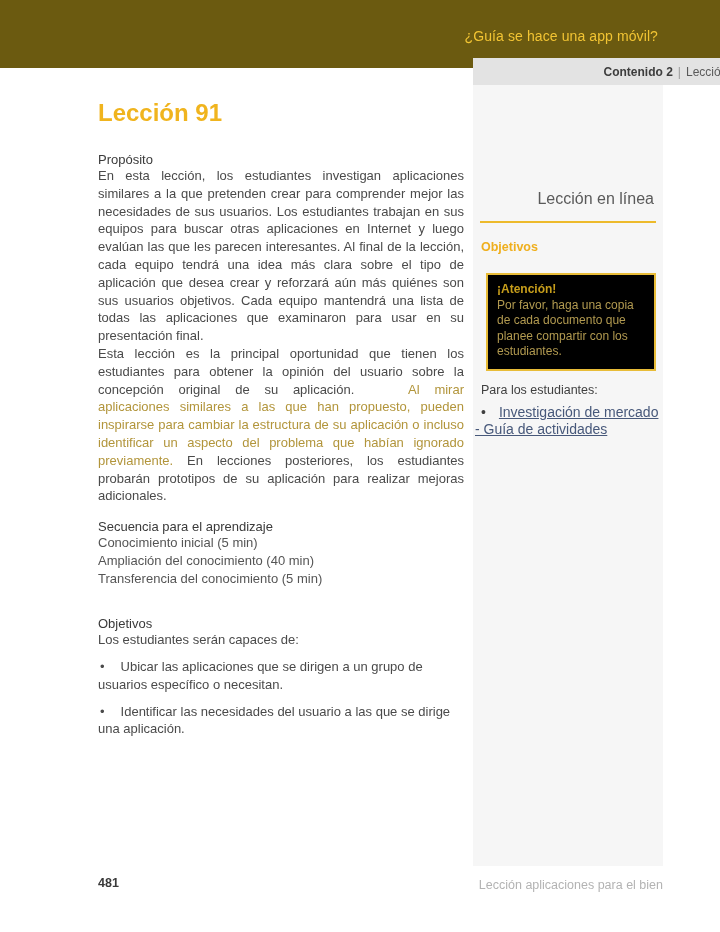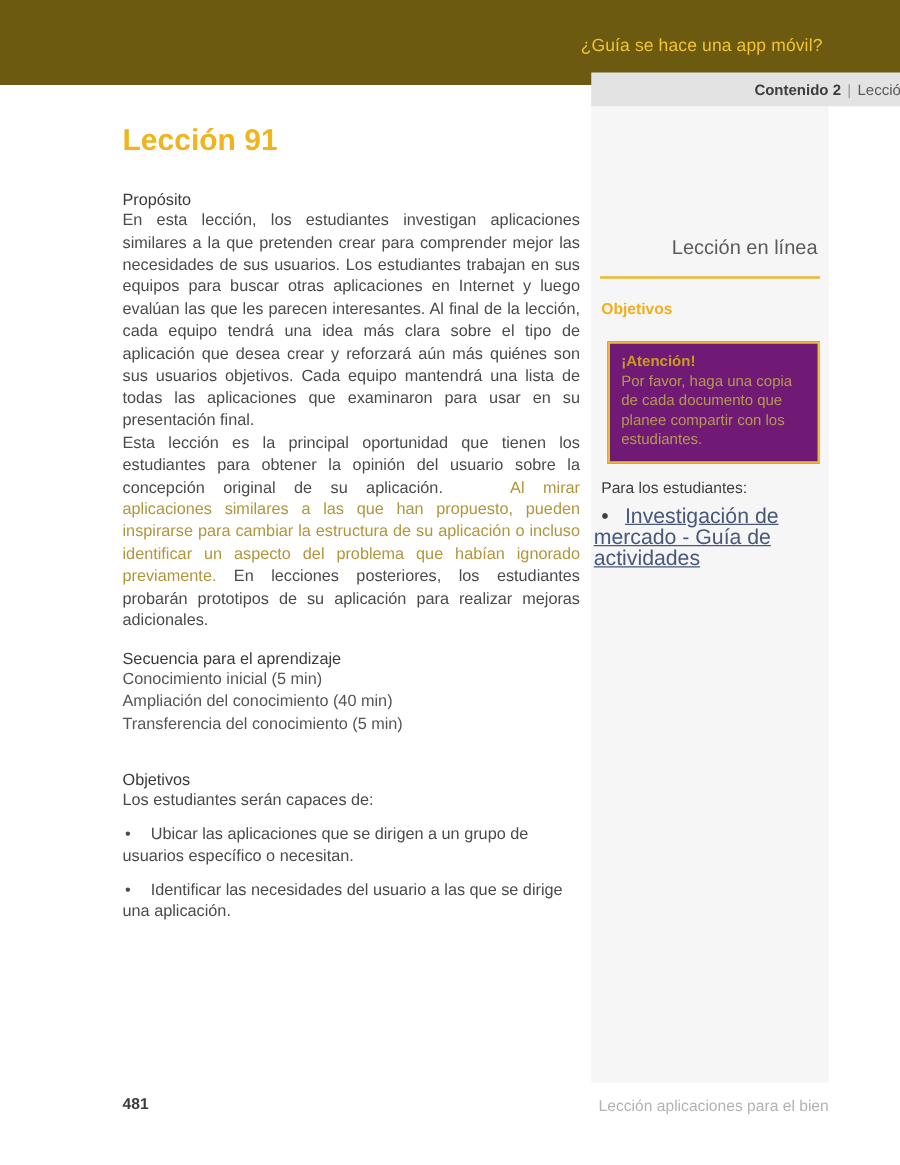--- a/index.html
+++ b/index.html
@@ -14,26 +14,26 @@
     display:flex;align-items:center;justify-content:flex-end;font-size:12px;gap:5px;z-index:2;}
   .crumb .unit{font-weight:bold;color:#3D3D3D;}
   .crumb .sep{color:#9a9a9a;}
   .crumb .lesson{color:#5A5A5A;}
   
   .sidebar{position:absolute;left:473px;top:85px;width:190px;height:781px;background:#F6F6F6;
     box-sizing:border-box;font-size:12.5px;}
   .online{text-align:right;padding:105px 9px 0 0;color:#5a5a5a;font-size:16px;}
   .divider{border:none;border-top:2px solid #EDBA2B;margin:13px 7px 0 7px;}
   .resources{color:#EFAF1D;font-weight:bold;margin:17px 0 0 8px;font-size:12.5px;}
-  .attention{margin:19px 7px 0 13px;background:#701a75;border:2px solid #E8BC38;
+  .attention{margin:19px 7px 0 13px;background:#000000;border:2px solid #E8BC38;
     padding:7px 9px 9px 9px;font-size:12px;line-height:15.6px;}
   .attention-title{font-weight:bold;color:#C79E1B;}
   .attention-body{color:#B29A50;}
   .students{color:#3F3F3F;margin:12px 0 0 8px;}
-  .resource-item{margin:7px 0 0 0;padding-left:2px;text-indent:6px;line-height:17px;font-size:17px;}
+  .resource-item{margin:7px 0 0 0;padding-left:2px;text-indent:6px;line-height:17px;font-size:14px;}
   .resource-item .bullet{color:#3f3f3f;margin-right:13px;}
   a.resource-link{color:#47587A;text-decoration:underline;cursor:pointer;}
   
   .main{position:absolute;left:98px;top:0;width:366px;}
   h1.lesson-num{margin:99px 0 0 0;font-size:24px;line-height:28px;color:#F0B41E;font-weight:bold;}
   h2.lesson-title{margin:24px 0 0 0;font-size:27px;line-height:32px;color:#FFCD21;font-weight:normal;}
   h3{margin:0;font-size:13px;line-height:15px;color:#3A3A3A;font-weight:normal;}
   .h-purpose{margin-top:25px;}
   p.body{margin:0;font-size:13px;line-height:17.8px;text-align:justify;color:#4A4A4A;}
   .p1{margin-top:13px;}

